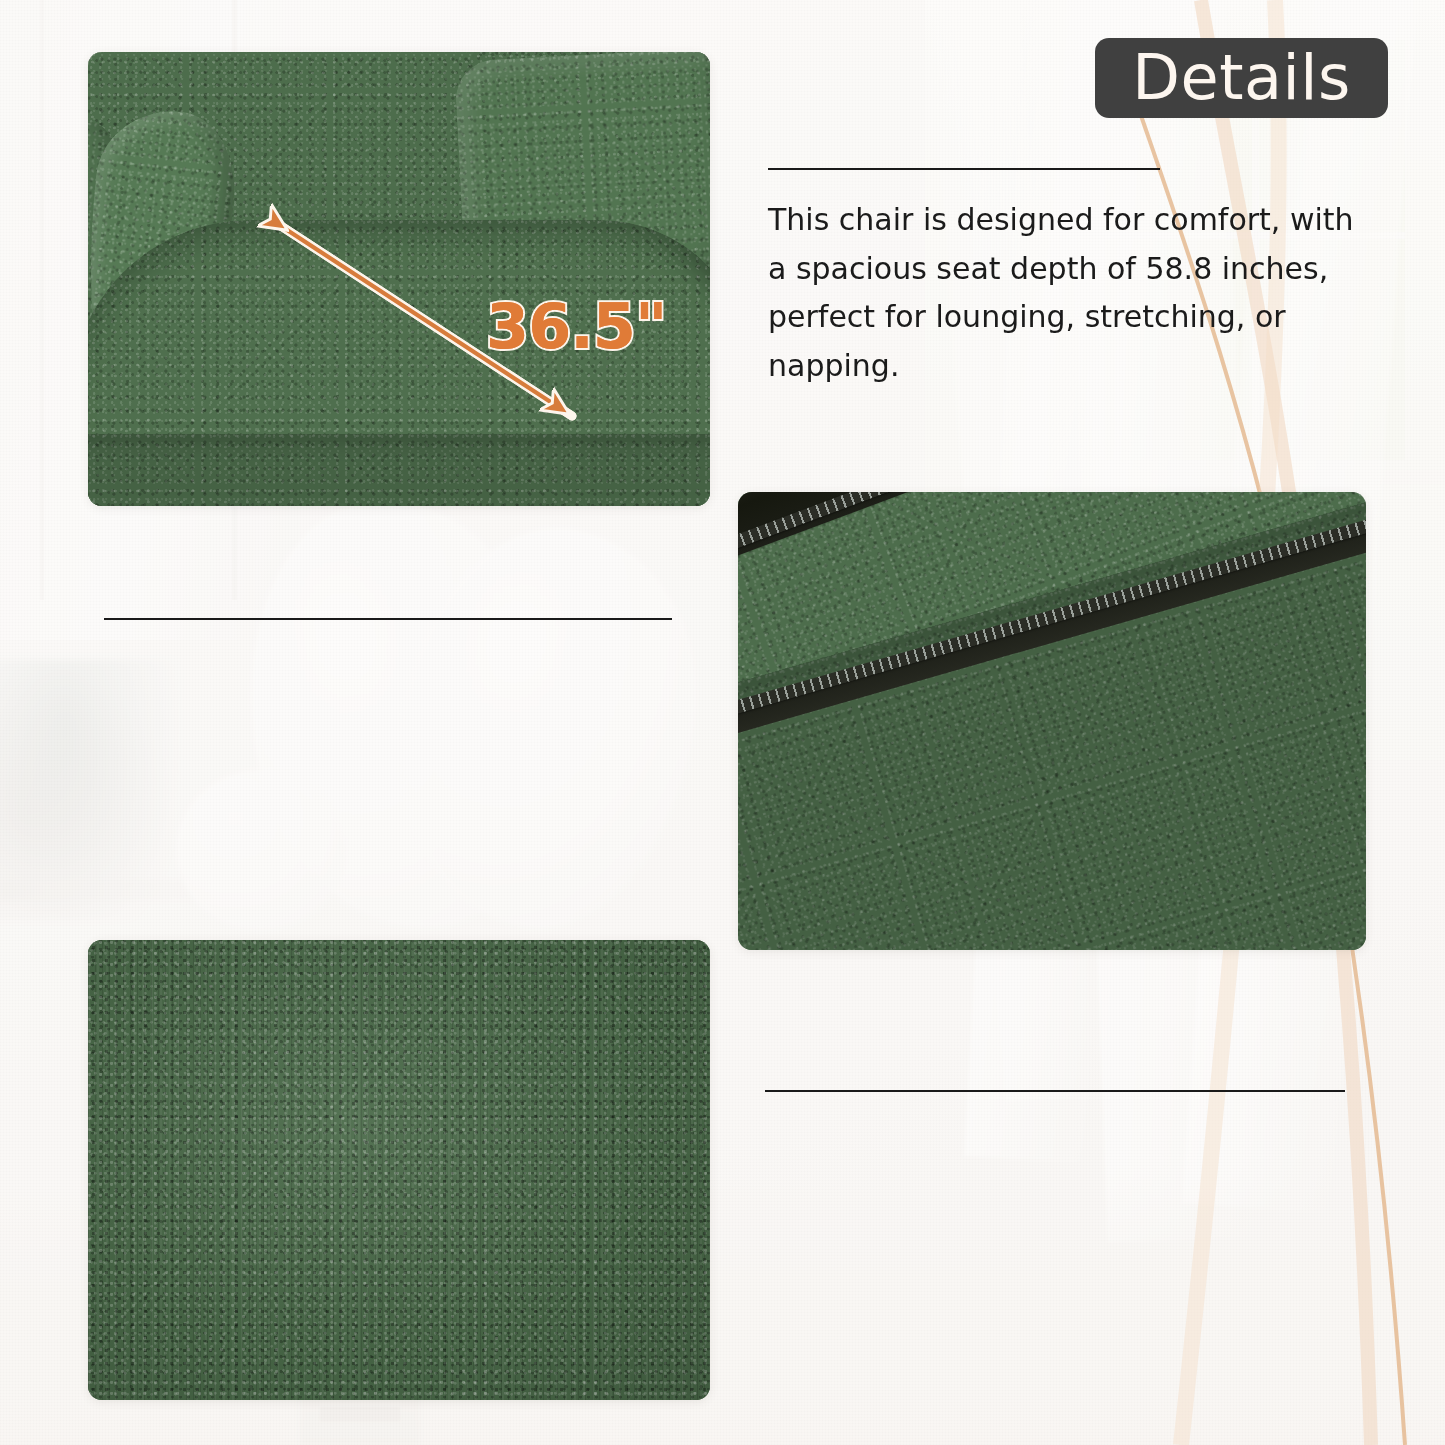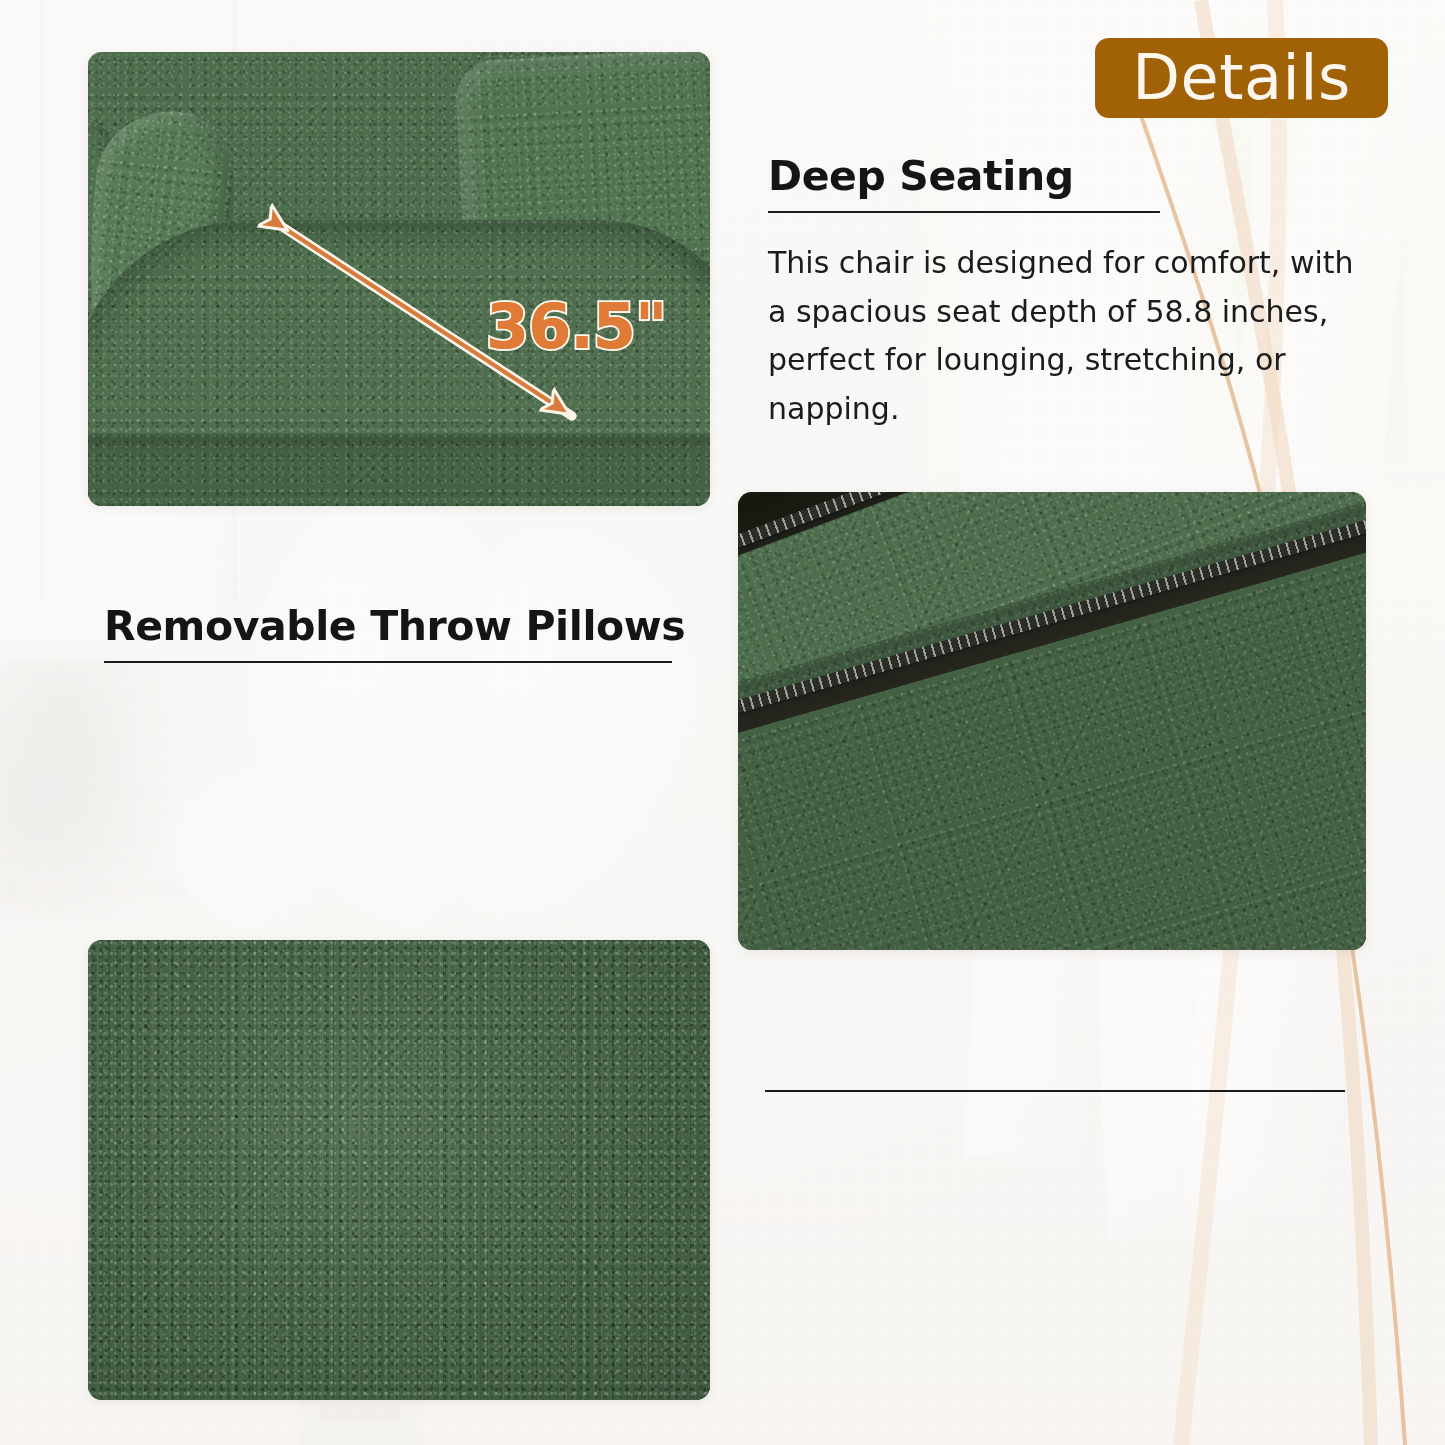--- a/index.html
+++ b/index.html
@@ -128,21 +128,21 @@
   }
 
   
   .deco-curve { position: absolute; right: 0; top: 0; width: 340px; height: 1445px; pointer-events: none; }
 
   
   .details-badge {
     position: absolute;
     left: 1095px; top: 38px;
     width: 293px; height: 80px;
-    background: #a16207;
+    background: #404040;
     border-radius: 14px;
     display: flex; align-items: center; justify-content: center;
   }
   .details-badge span {
     color: #fdf6ef;
     font-size: 62px;
     font-weight: 400;
     letter-spacing: .5px;
     line-height: 1;
     font-family: "DejaVu Sans", sans-serif;
@@ -465,27 +465,25 @@
       <div class="zip-teeth t2"></div>
     </div>
   </div>
 
   <div class="photo-card" id="card-swatch">
     <div class="swatch-tex"></div>
     <div class="swatch-shade"></div>
   </div>
 
   <div class="feature" id="feat-deep">
-    <h2>Deep Seating</h2>
     <div class="rule"></div>
     <p>This chair is designed for comfort, with a spacious seat depth of 58.8 inches, perfect for lounging, stretching, or napping.</p>
   </div>
 
   <div class="feature" id="feat-pillow">
-    <h2>Removable Throw Pillows</h2>
     <div class="rule"></div>
   </div>
 
   <div class="feature" id="feat-fabric">
     <div class="rule"></div>
   </div>
 
 </div>
 
 </body></html>

